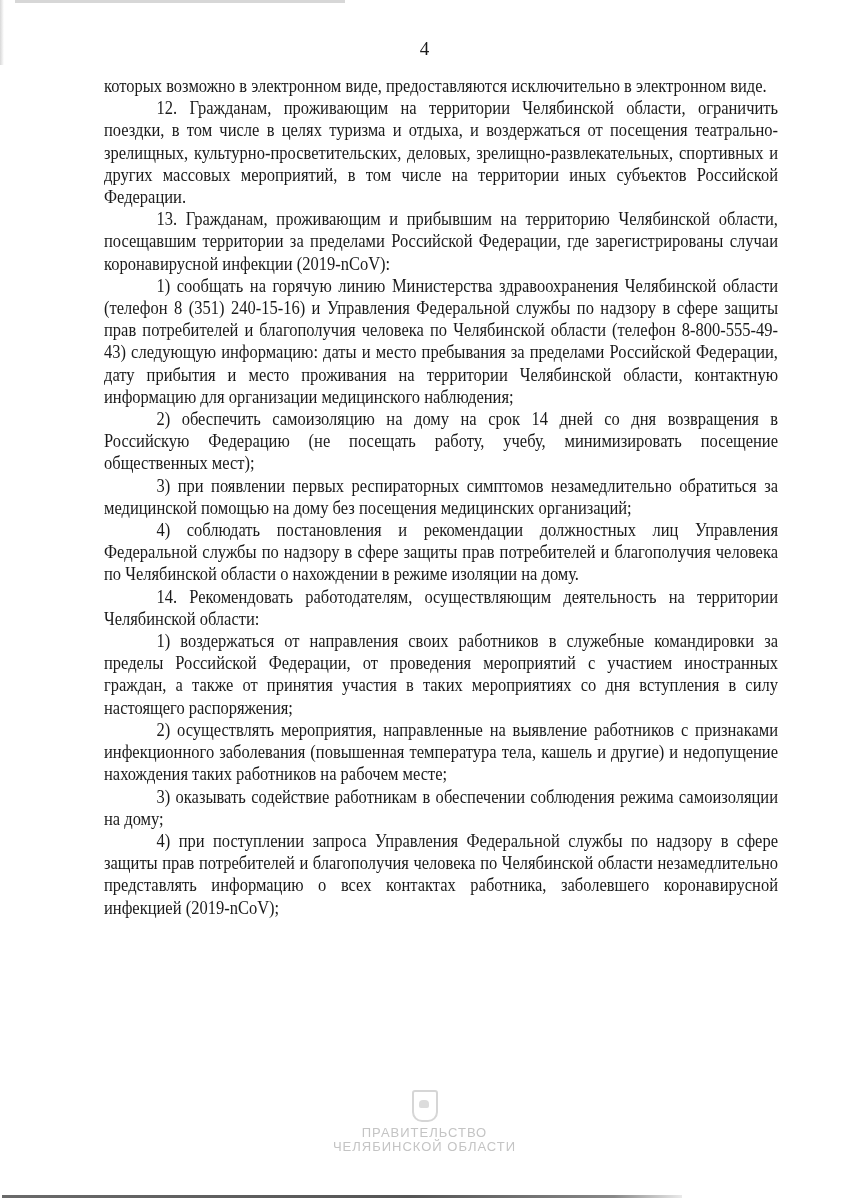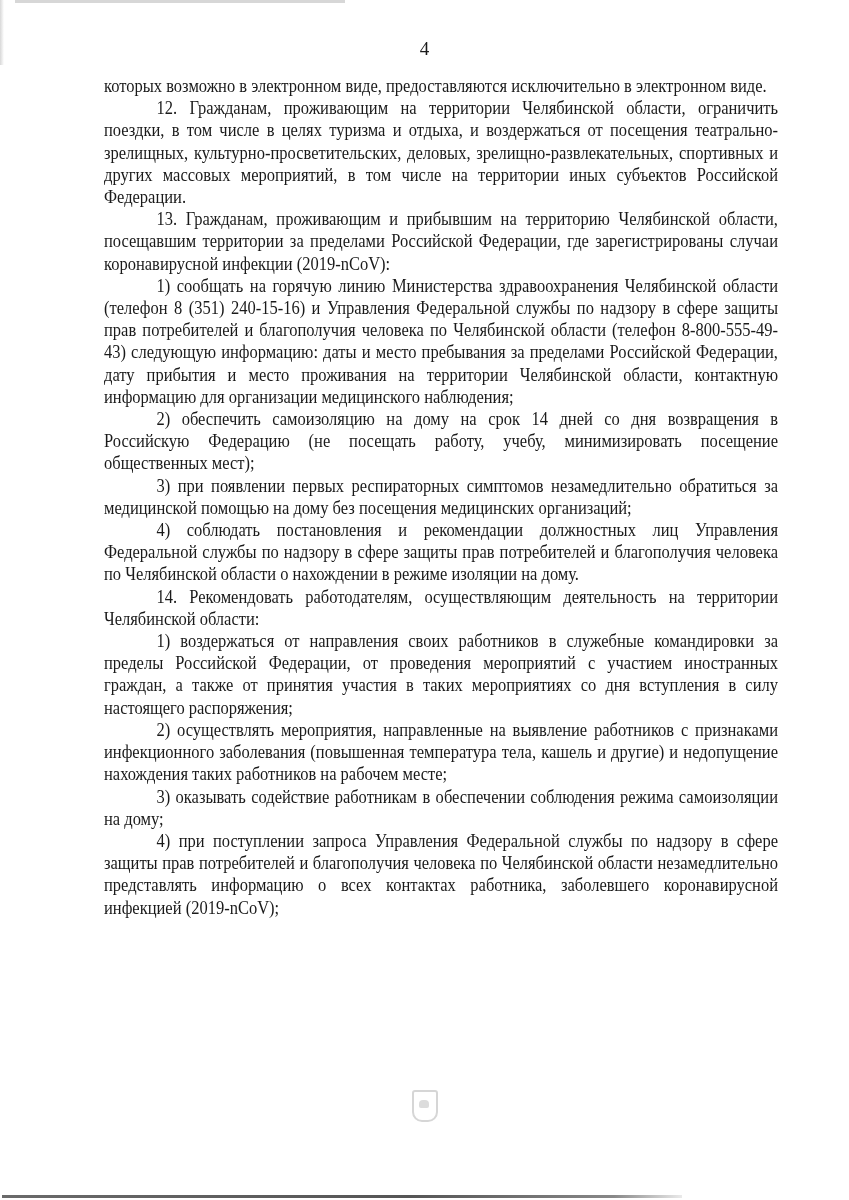--- a/index.html
+++ b/index.html
@@ -70,15 +70,17 @@
   <p class="para indent">4) соблюдать постановления и рекомендации должностных лиц Управления Федеральной службы по надзору в сфере защиты прав потребителей и благополучия человека по Челябинской области о нахождении в режиме изоляции на дому.</p>
   <p class="para indent">14. Рекомендовать работодателям, осуществляющим деятельность на территории Челябинской области:</p>
   <p class="para indent">1) воздержаться от направления своих работников в служебные командировки  за пределы Российской Федерации, от проведения мероприятий с участием иностранных граждан, а также от принятия участия в таких мероприятиях со дня вступления в силу настоящего распоряжения;</p>
   <p class="para indent">2) осуществлять мероприятия, направленные на выявление работников с признаками инфекционного заболевания (повышенная температура тела, кашель и другие) и недопущение нахождения таких работников на рабочем месте;</p>
   <p class="para indent">3) оказывать содействие работникам в обеспечении соблюдения режима самоизоляции на дому;</p>
   <p class="para indent">4) при поступлении запроса Управления Федеральной службы по надзору в сфере защиты прав потребителей и благополучия человека по Челябинской области незамедлительно представлять информацию о всех контактах работника, заболевшего коронавирусной инфекцией (2019-nCoV);</p>
 </div>
 
 <div class="stamp">
   <div class="stamp-emblem"></div>
+  <div class="stamp-line">ПРАВИТЕЛЬСТВО</div>
+  <div class="stamp-line">ЧЕЛЯБИНСКОЙ ОБЛАСТИ</div>
 </div>
 
 <div class="bottom-rule"></div>
 
 </body></html>

